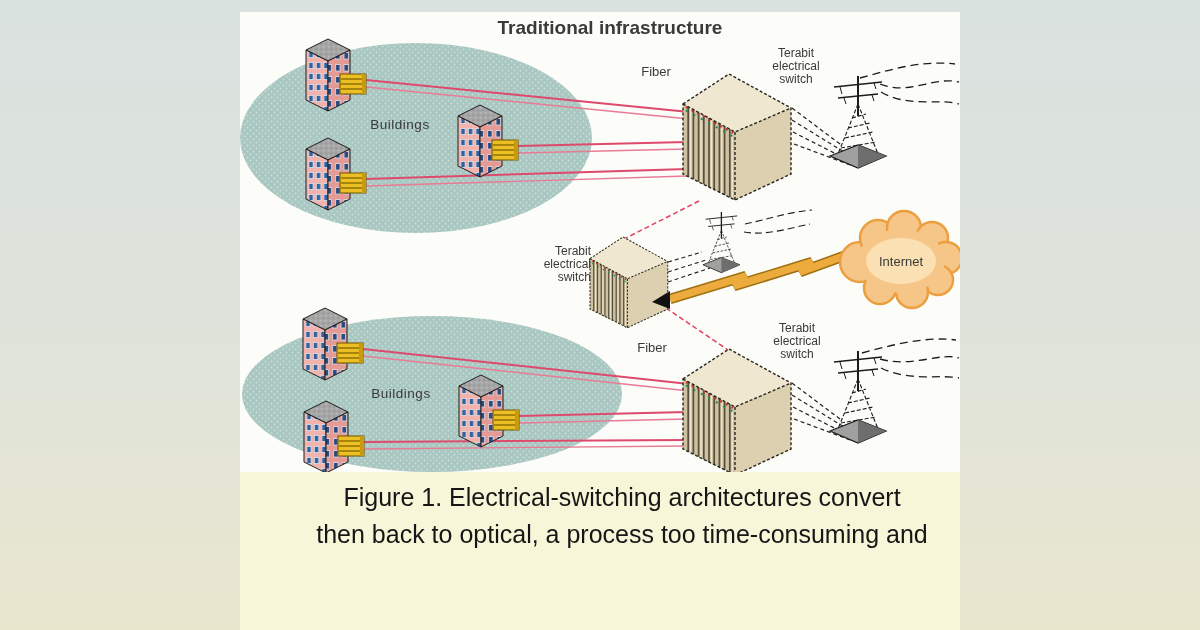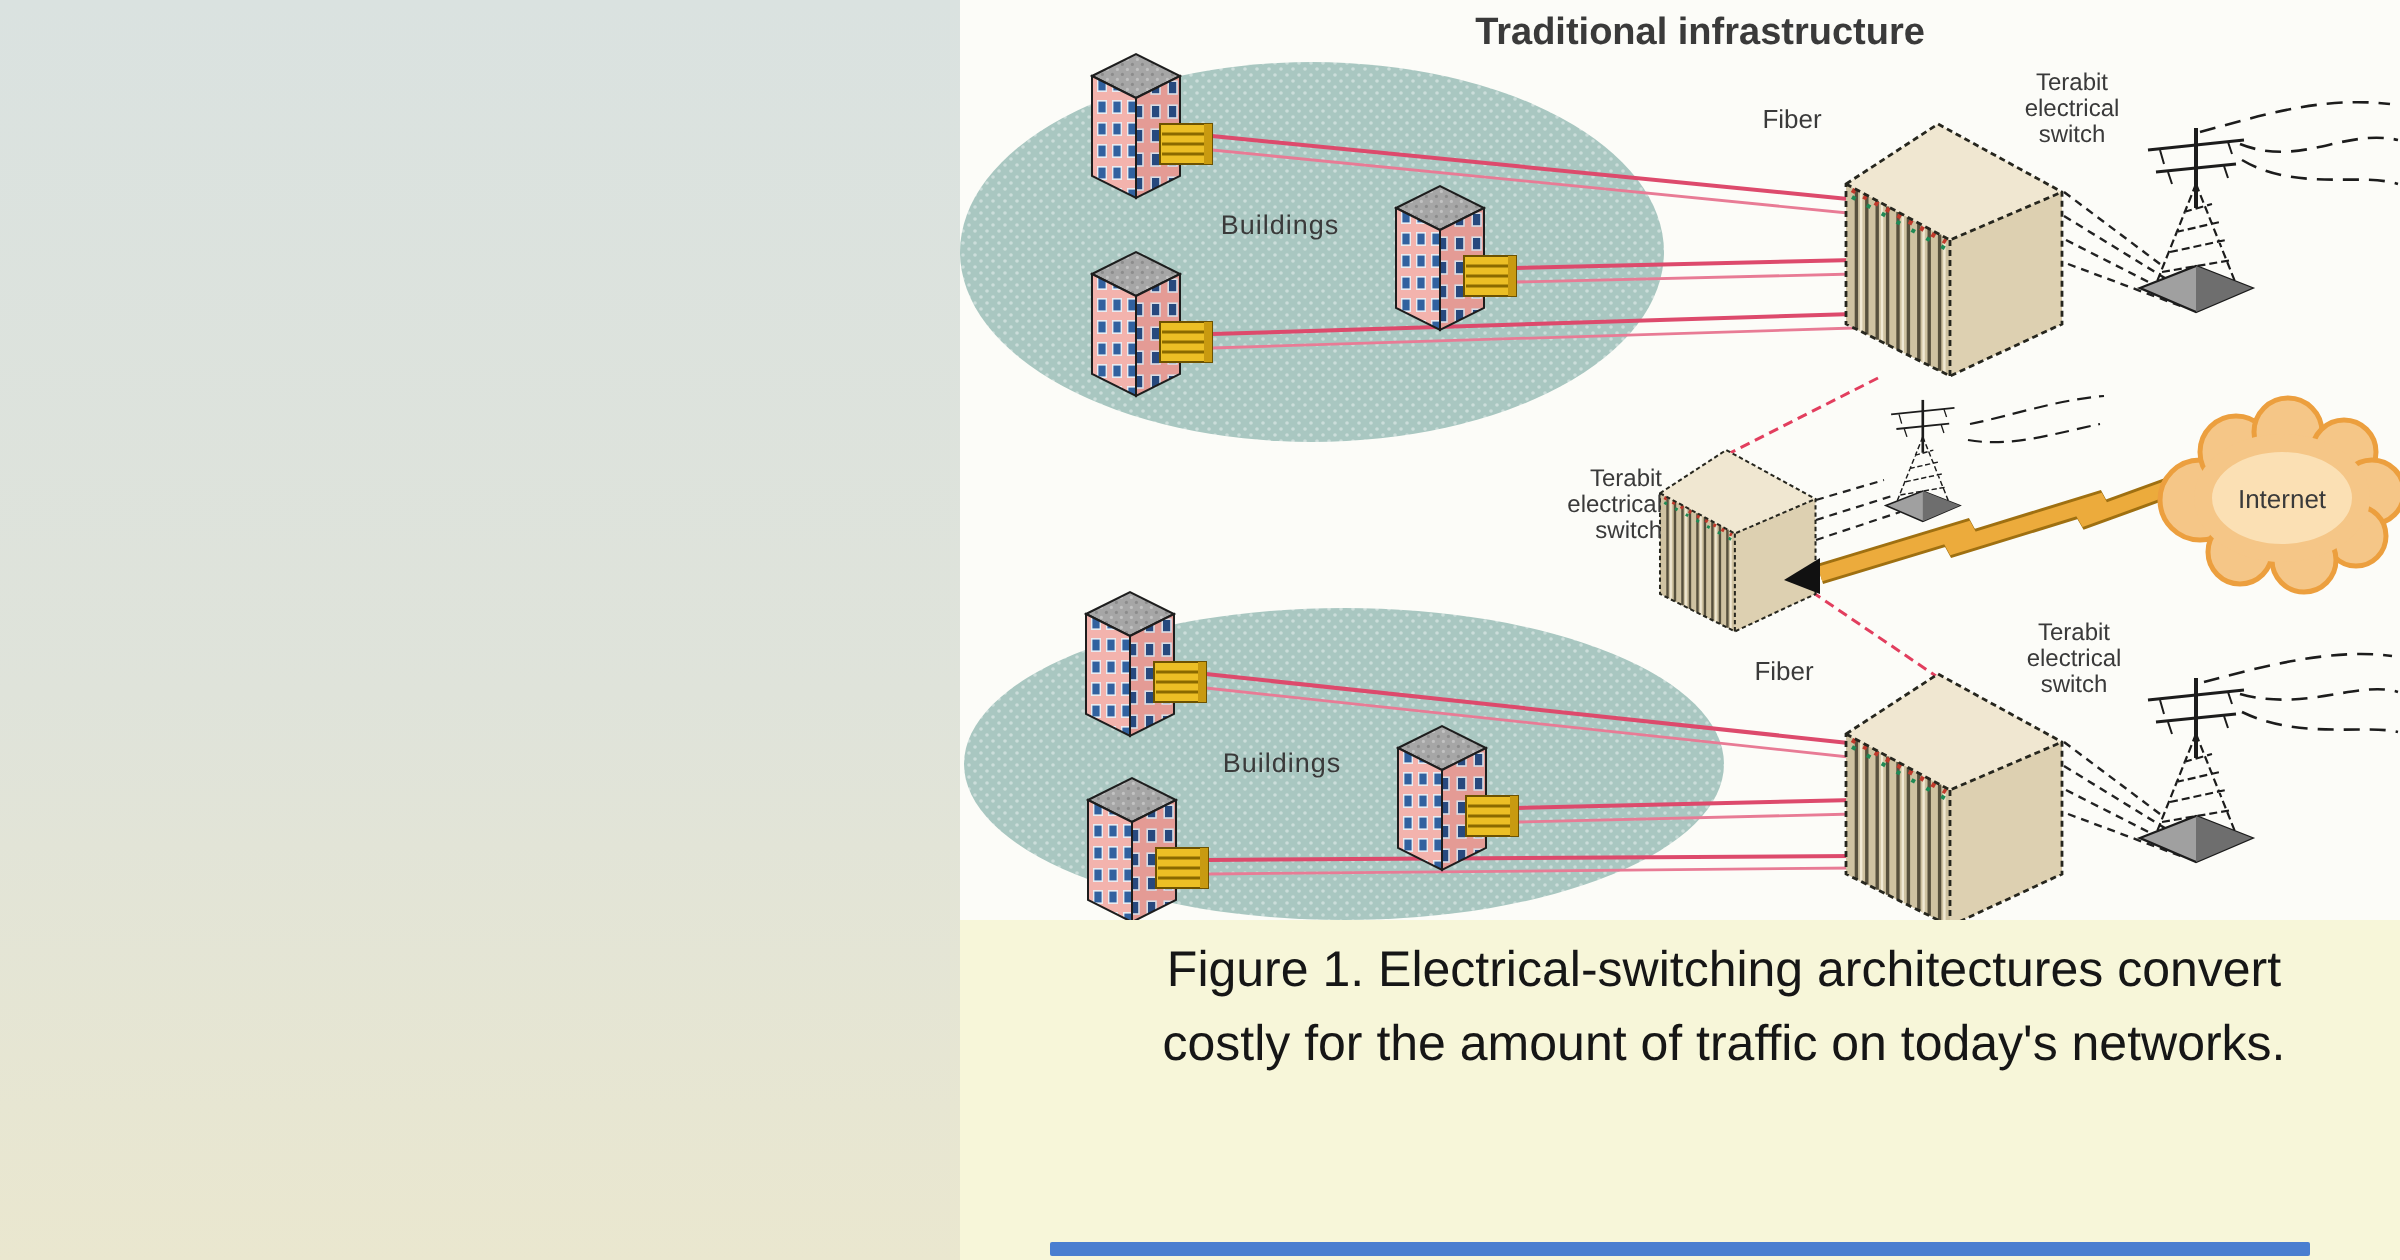--- a/index.html
+++ b/index.html
@@ -1,21 +1,21 @@
 <!DOCTYPE html>
 <html><head>
 <meta charset="utf-8">
 <style>
   html,body{margin:0;padding:0;}
   body{
     width:1200px;height:630px;overflow:hidden;
     background:linear-gradient(180deg,#dae2e0 0%,#dfe3da 55%,#eae7cf 100%);
     font-family:"Liberation Sans",sans-serif;
   }
-  .stage{width:1200px;height:459px;display:flex;justify-content:flex-end;}
+  .stage{width:1200px;height:459px;display:flex;justify-content:center;margin-top:12px;}
   .card{width:720px;height:630px;background:#fcfcf8;position:relative;}
   .diagram{width:720px;height:460px;position:relative;}
   .diagram svg{display:block;}
   svg text{font-family:"Liberation Sans",sans-serif;fill:#3a3a3a;}
   .caption{
     position:absolute;left:0;top:460px;width:720px;height:170px;
     background:#f7f6d9;box-sizing:border-box;padding-top:7px;
     text-align:center;color:#161616;padding-left:44px;
   }
   .cap-line{font-size:25px;line-height:37px;white-space:nowrap;}
@@ -244,17 +244,17 @@
         <g>
           <text x="557" y="320" font-size="12" text-anchor="middle">Terabit</text>
           <text x="557" y="333" font-size="12" text-anchor="middle">electrical</text>
           <text x="557" y="346" font-size="12" text-anchor="middle">switch</text>
         </g>
       </svg>
     </div>
 
     <div class="caption">
       <div class="cap-line">Figure 1. Electrical-switching architectures convert</div>
-      <div class="cap-line">costly for the amount of traffic on today's networks.</div>
+      <div class="cap-line">then back to optical, a process too time-consuming and</div>
       <div class="bottom-bar"></div>
     </div>
   </div>
 </div>
 
 </body></html>

